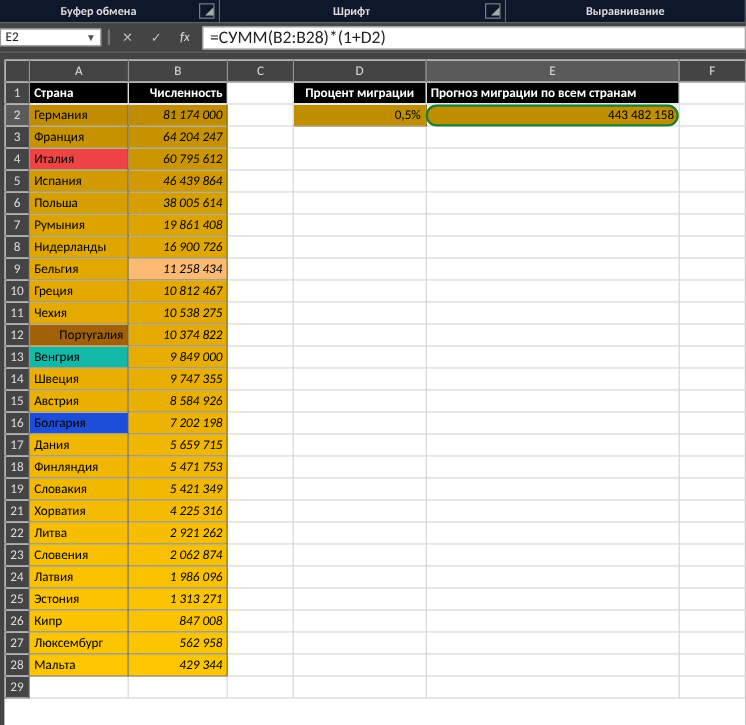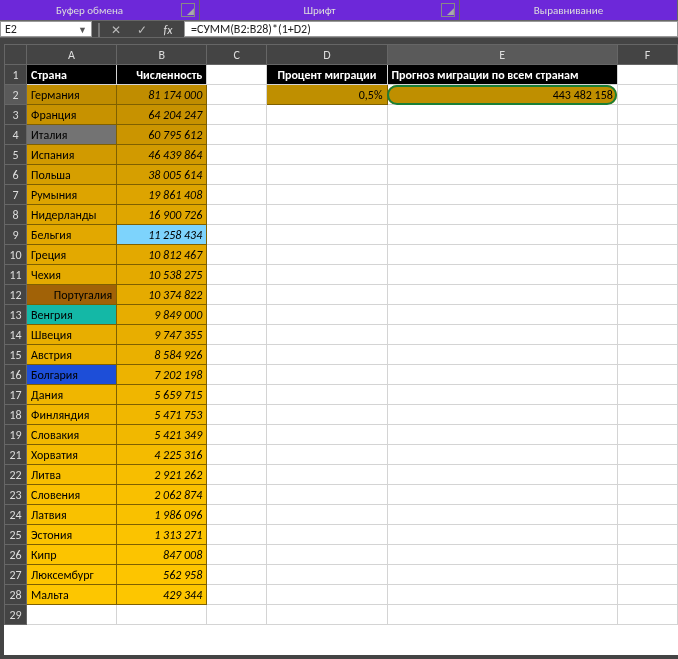--- a/index.html
+++ b/index.html
@@ -7,45 +7,46 @@
     font-family: "Segoe UI", Calibri, Arial, sans-serif;
     font-size: 12px;
     background: #444444;
     width: 678px;
     height: 659px;
     overflow: hidden;
     user-select: none;
   }
   .ribbon-bar {
     height: 20px;
-    background: #6d28d9;
+    background: #0f172a;
     display: flex;
     align-items: flex-start;
     color: #ddd;
     font-size: 11px;
+    font-weight: bold;
   }
   .ribbon-group {
     display: flex;
     align-items: center;
     border-right: 1px solid #666;
     padding: 0 4px;
     height: 100%;
   }
   .ribbon-label { flex: 1; text-align: center; padding: 0 40px; }
   .ribbon-launcher {
     width: 14px; height: 14px;
     border: 1px solid #888; margin-left: 6px;
     display: flex; align-items: flex-end; justify-content: flex-end;
     font-size: 9px; color: #aaa;
   }
   .formula-row {
-    height: 18px;
+    height: 28px;
     background: #444444;
     display: flex;
-    align-items: flex-start;
+    align-items: center;
     border-top: 1px solid #666;
     border-bottom: 1px solid #666;
   }
   .name-box {
     width: 92px;
     background: #fff;
     border: 1px solid #999;
     display: flex;
     align-items: center;
     padding: 0 4px;
@@ -72,21 +73,21 @@
   }
   .fx-btn.fx { font-style: italic; color: #ddd; }
   .formula-input {
     flex: 1;
     background: #fff;
     border: 1px solid #999;
     color: #222;
     padding: 0 6px;
     display: flex;
     align-items: center;
-    font-size: 12px;
+    font-size: 16px;
   }
   .spacer-v { height: 6px; background: #444; }
   .spacer-h { width: 4px; background: #444; }
   .sheet-wrap {
     display: flex;
     height: calc(659px - 20px - 22px - 6px);
   }
   .grid {
     background: #fff;
     flex: 1;
@@ -245,21 +246,21 @@
             <th class="row-header">3</th>
             <td class="country" style="background: rgb(199, 146, 0); border-color: rgb(127, 96, 0);">Франция</td>
             <td class="num" style="background: rgb(199, 146, 0); border-color: rgb(127, 96, 0);">64 204 247</td>
             <td class="empty"></td>
             <td class="empty"></td>
             <td class="empty"></td>
             <td class="empty"></td>
           </tr>
           <tr>
             <th class="row-header">4</th>
-            <td class="country" style="background: #737373; border-color: rgb(127, 96, 0);">Италия</td>
+            <td class="country" style="background: #ef4444; border-color: rgb(127, 96, 0);">Италия</td>
             <td class="num" style="background: rgb(203, 149, 0); border-color: rgb(127, 96, 0);">60 795 612</td>
             <td class="empty"></td>
             <td class="empty"></td>
             <td class="empty"></td>
             <td class="empty"></td>
           </tr>
           <tr>
             <th class="row-header">5</th>
             <td class="country" style="background: rgb(209, 154, 0); border-color: rgb(127, 96, 0);">Испания</td>
             <td class="num" style="background: rgb(209, 154, 0); border-color: rgb(127, 96, 0);">46 439 864</td>
@@ -291,21 +292,21 @@
             <td class="country" style="background: rgb(223, 166, 0); border-color: rgb(127, 96, 0);">Нидерланды</td>
             <td class="num" style="background: rgb(223, 166, 0); border-color: rgb(127, 96, 0);">16 900 726</td>
             <td class="empty"></td>
             <td class="empty"></td>
             <td class="empty"></td>
             <td class="empty"></td>
           </tr>
           <tr>
             <th class="row-header">9</th>
             <td class="country" style="background: rgb(226, 168, 0); border-color: rgb(127, 96, 0);">Бельгия</td>
-            <td class="num" style="background: #7dd3fc; border-color: rgb(127, 96, 0);">11 258 434</td>
+            <td class="num" style="background: #fdba74; border-color: rgb(127, 96, 0);">11 258 434</td>
             <td class="empty"></td>
             <td class="empty"></td>
             <td class="empty"></td>
             <td class="empty"></td>
           </tr>
           <tr>
             <th class="row-header">10</th>
             <td class="country" style="background: rgb(227, 169, 0); border-color: rgb(127, 96, 0);">Греция</td>
             <td class="num" style="background: rgb(227, 169, 0); border-color: rgb(127, 96, 0);">10 812 467</td>
             <td class="empty"></td>

